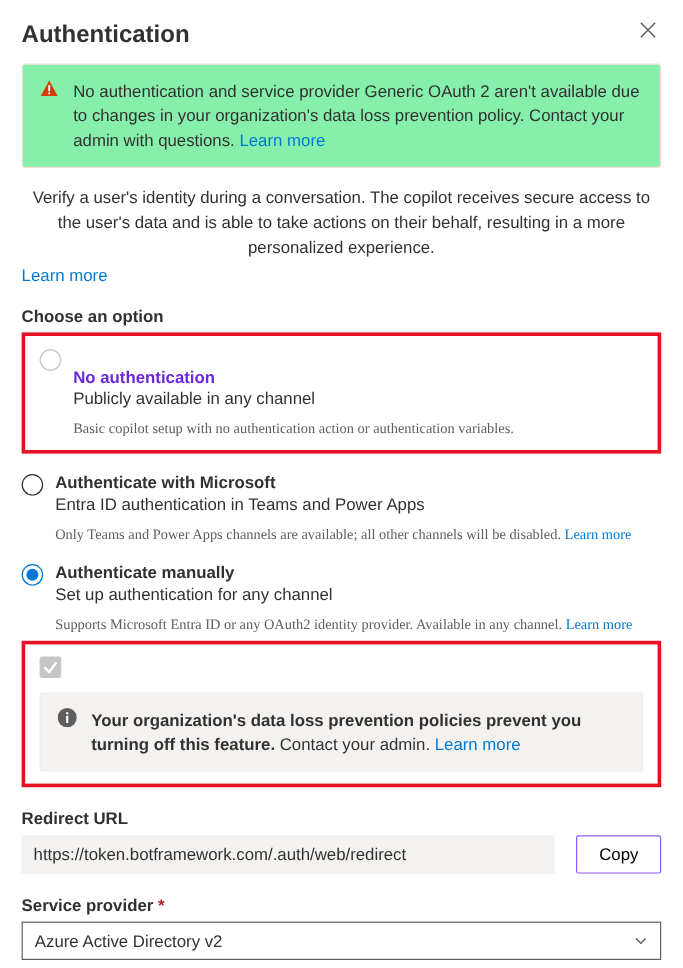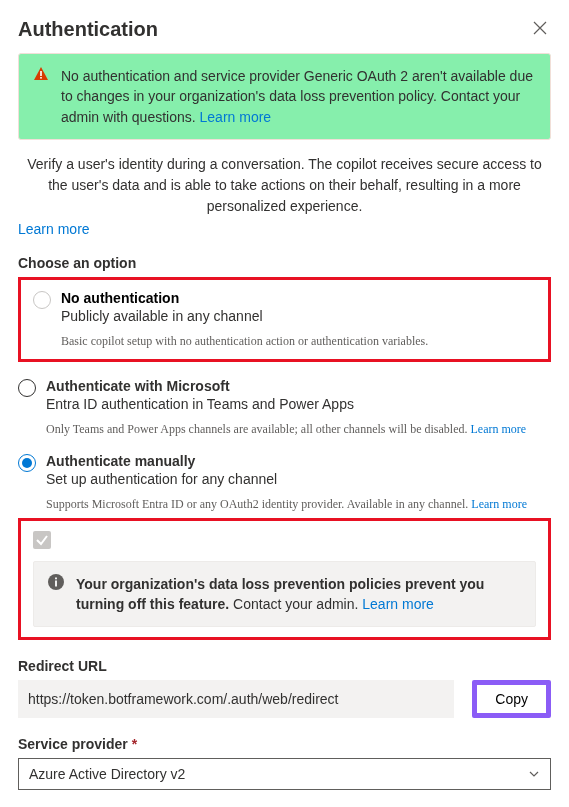--- a/index.html
+++ b/index.html
@@ -5,21 +5,21 @@
   * { box-sizing: border-box; }
   body {
     margin: 0;
     font-family: "Segoe UI", -apple-system, sans-serif;
     font-size: 14px;
     color: #323130;
     width: 569px;
     background: #fff;
     padding: 18px;
   }
-  .header { display: flex; justify-content: space-between; align-items: center; margin-bottom: 12px; }
+  .header { display: flex; justify-content: space-between; margin-bottom: 12px; }
   .title { font-size: 20px; font-weight: 600; }
   .close { width: 18px; height: 18px; cursor: pointer; position: relative; color: #605e5c; }
   .close svg { width: 14px; height: 14px; }
   .alert {
     background: #86efac;
     border: 1px solid #f1dfd8;
     border-radius: 3px;
     padding: 12px 14px;
     display: flex;
     gap: 12px;
@@ -46,21 +46,21 @@
   .radio.selected::after {
     content: "";
     position: absolute;
     left: 3px; top: 3px;
     width: 10px; height: 10px;
     border-radius: 50%;
     background: #0078d4;
   }
   .opt-body { flex: 1; }
   .opt-title { font-weight: 600; }
-  .opt-title.disabled { color: #000000; }
+  .opt-title.disabled { color: #6d28d9; margin-top: 16px; }
   .opt-sub { margin-top: 2px; }
   .opt-note { font-size: 12px; color: #605e5c; margin-top: 10px; font-family: Liberation Serif, serif; }
   .checkbox-row { display: flex; align-items: center; gap: 10px; margin-bottom: 12px; }
   .checkbox {
     width: 18px; height: 18px;
     background: #c8c6c4;
     position: relative;
     border-radius: 2px;
   }
   .checkbox svg { position: absolute; left: 2px; top: 2px; }
@@ -80,21 +80,21 @@
   .text-input {
     flex: 1;
     background: #f3f2f1;
     border: none;
     padding: 8px 10px;
     font-size: 14px;
     font-family: inherit;
     color: #323130;
   }
   .copy-btn {
-    border: 5px solid #8b5cf6;
+    border: 1px solid #8b5cf6;
     background: #fff;
     padding: 6px 18px;
     font-size: 14px;
     font-family: inherit;
     cursor: pointer;
     border-radius: 2px;
   }
   .req { color: #a4262c; }
   .select {
     border: 1px solid #605e5c;

